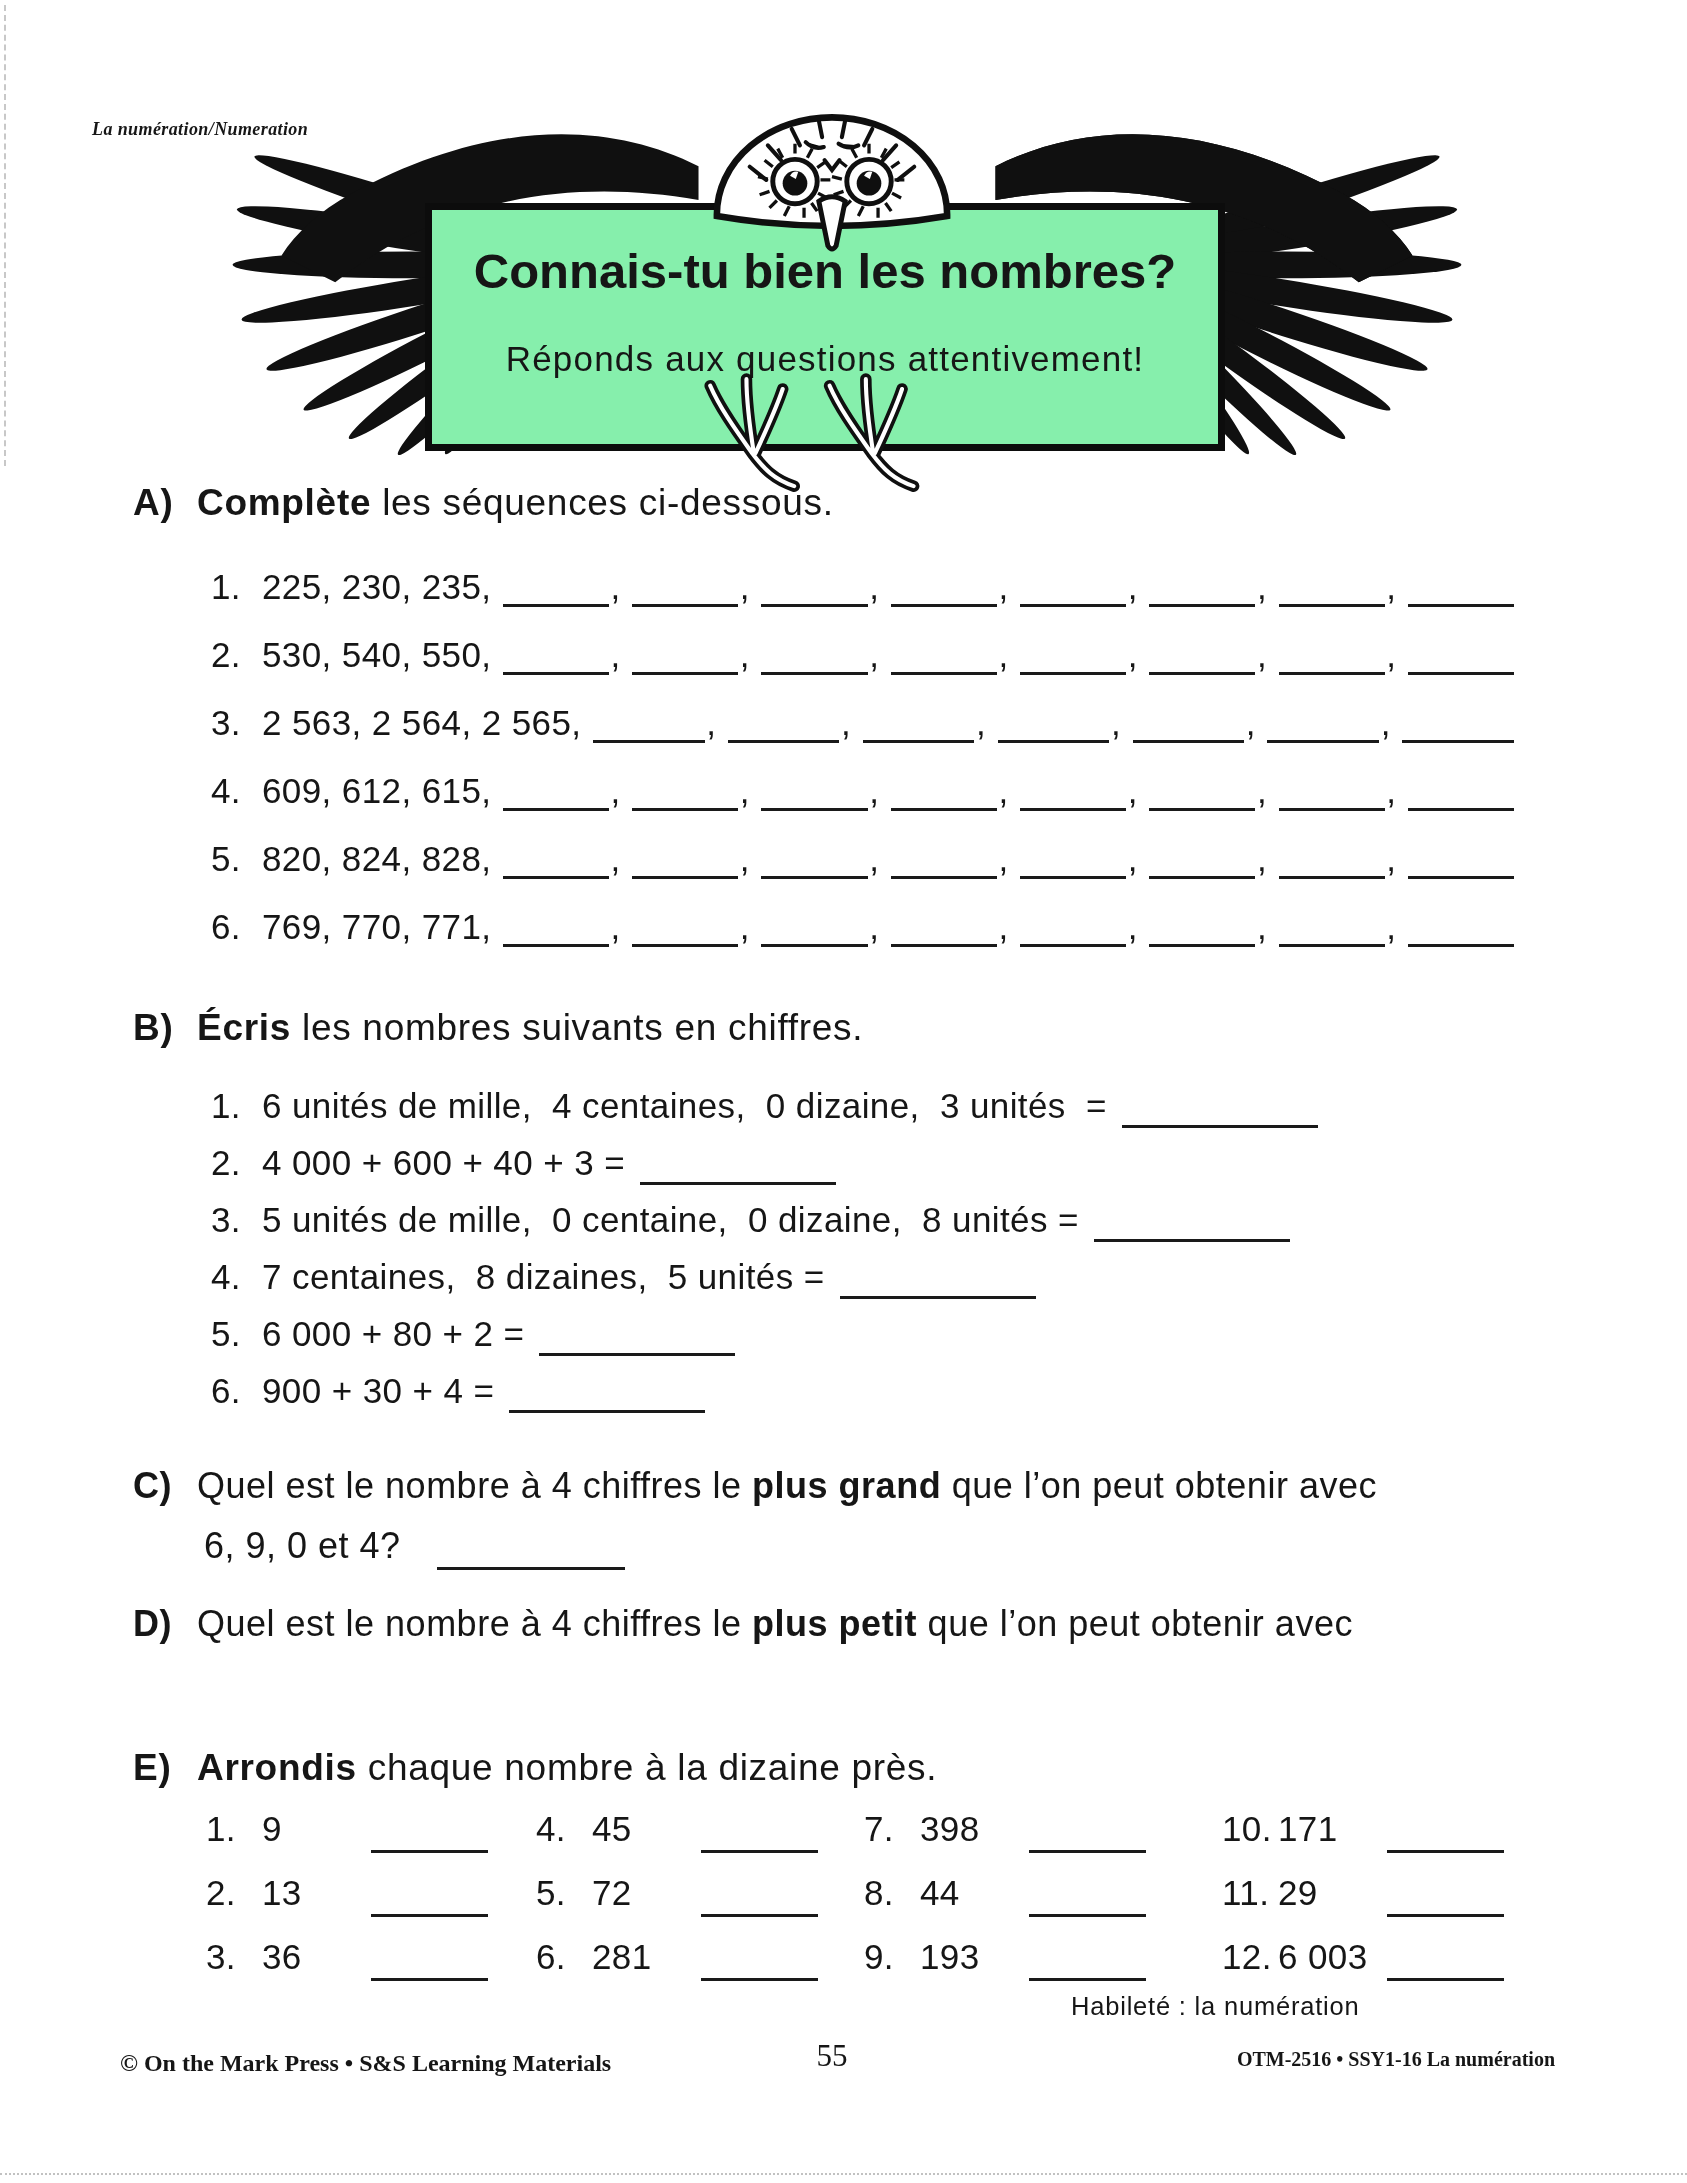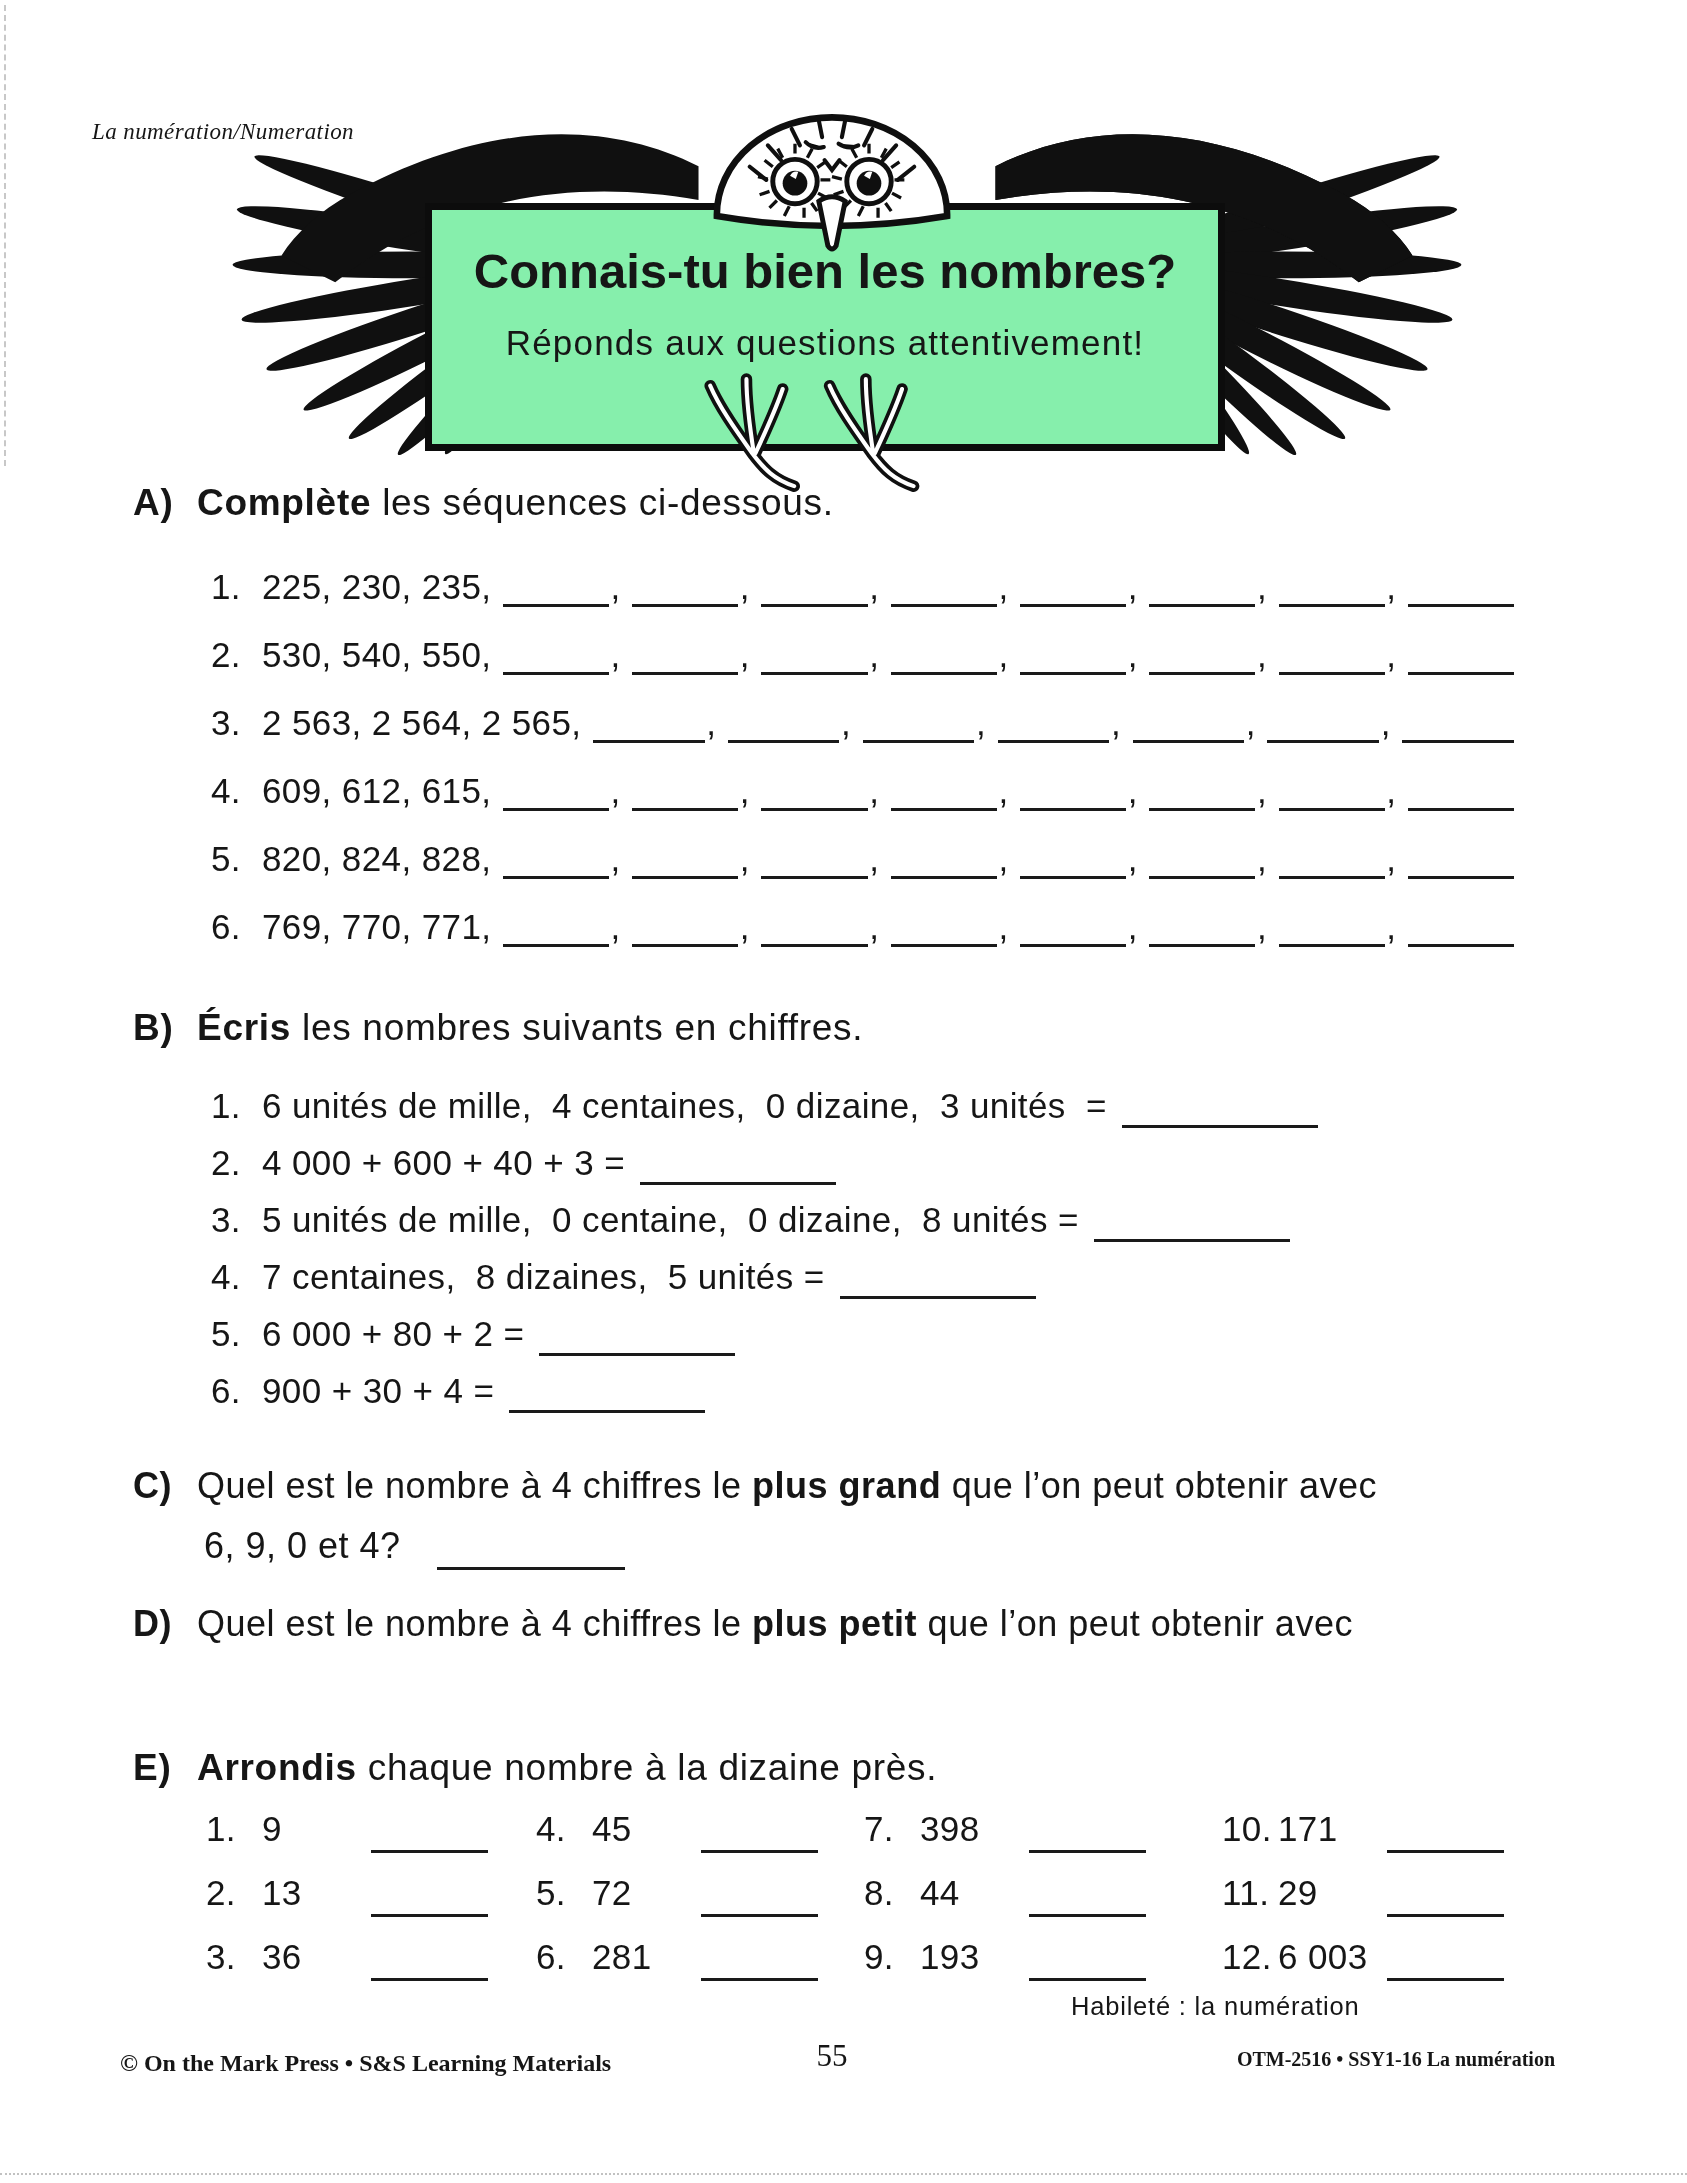--- a/index.html
+++ b/index.html
@@ -7,27 +7,27 @@
     width:1687px;height:2183px;position:relative;background:#ffffff;
     font-family:"Liberation Sans",sans-serif;color:#161616;overflow:hidden;
   }
   .pre{white-space:pre-wrap;}
 
   
   .edge-left{left:4.1px;top:5px;height:461px;width:0;border-left:2.5px dashed #c8c8c8;position:absolute;}
   .edge-bottom{left:0;top:2173px;width:1687px;height:0;border-top:2.5px dotted #8f8f8f;opacity:.55;position:absolute;}
 
   .header-label{left:92px;top:119px;font-family:"Liberation Serif",serif;
-    font-weight:normal;font-style:italic;font-size:23px;letter-spacing:0.4px;position:absolute;}
+    font-weight:bold;font-style:italic;font-size:18px;letter-spacing:0.4px;position:absolute;}
 
   svg.wings{left:198px;top:99px;position:absolute;z-index:0;overflow:visible;}
   .title-box{left:425px;top:203px;width:786px;height:201px;border:7.4px solid #0c0c0c;background:#86efac;
     position:absolute;z-index:1;text-align:center;padding-top:33px;}
   .title-box .title{font-size:49px;font-weight:bold;letter-spacing:0;}
-  .title-box .subtitle{margin-top:24px;font-size:35px;letter-spacing:1.2px;}
+  .title-box .subtitle{margin-top:40px;font-size:35px;letter-spacing:1.2px;}
   svg.head{left:707px;top:91px;position:absolute;z-index:2;overflow:visible;}
   svg.feet{left:674px;top:369px;position:absolute;z-index:2;overflow:visible;}
 
   .heading{position:absolute;font-size:37px;letter-spacing:0.7px;}
   .heading .letter,.qsec .letter{display:inline-block;width:64px;font-weight:bold;}
   .heading b{font-weight:bold;}
   .h-a{left:133px;top:482px;}
   .h-b{left:133px;top:1007px;}
   .h-e{left:133px;top:1747px;}
 

